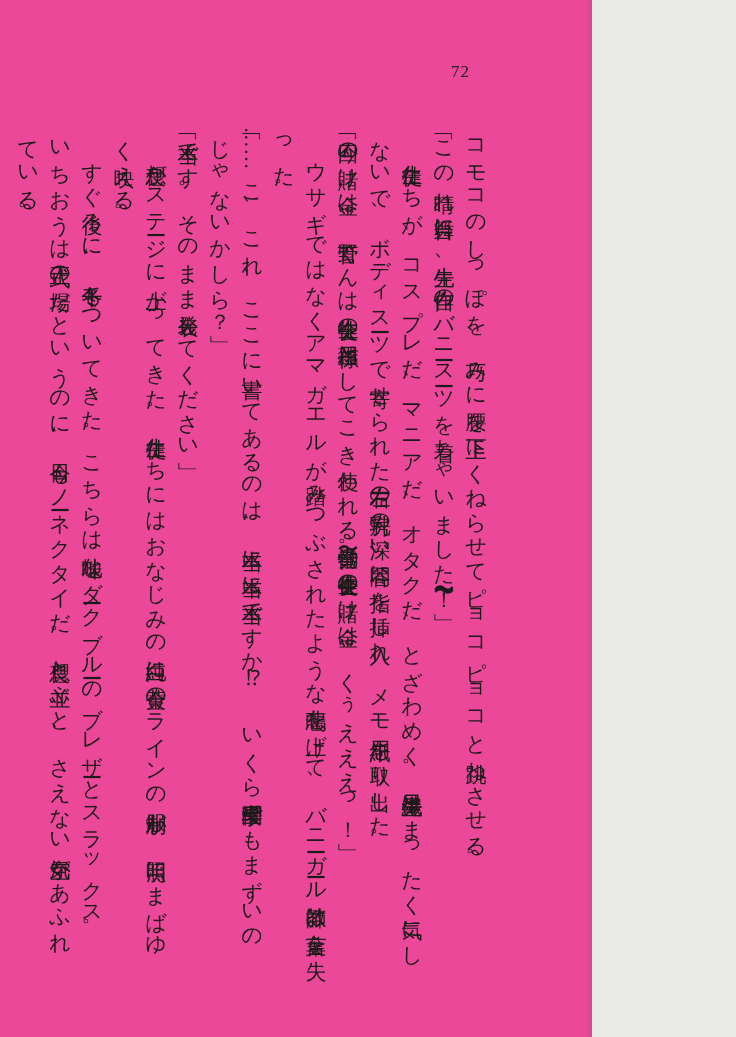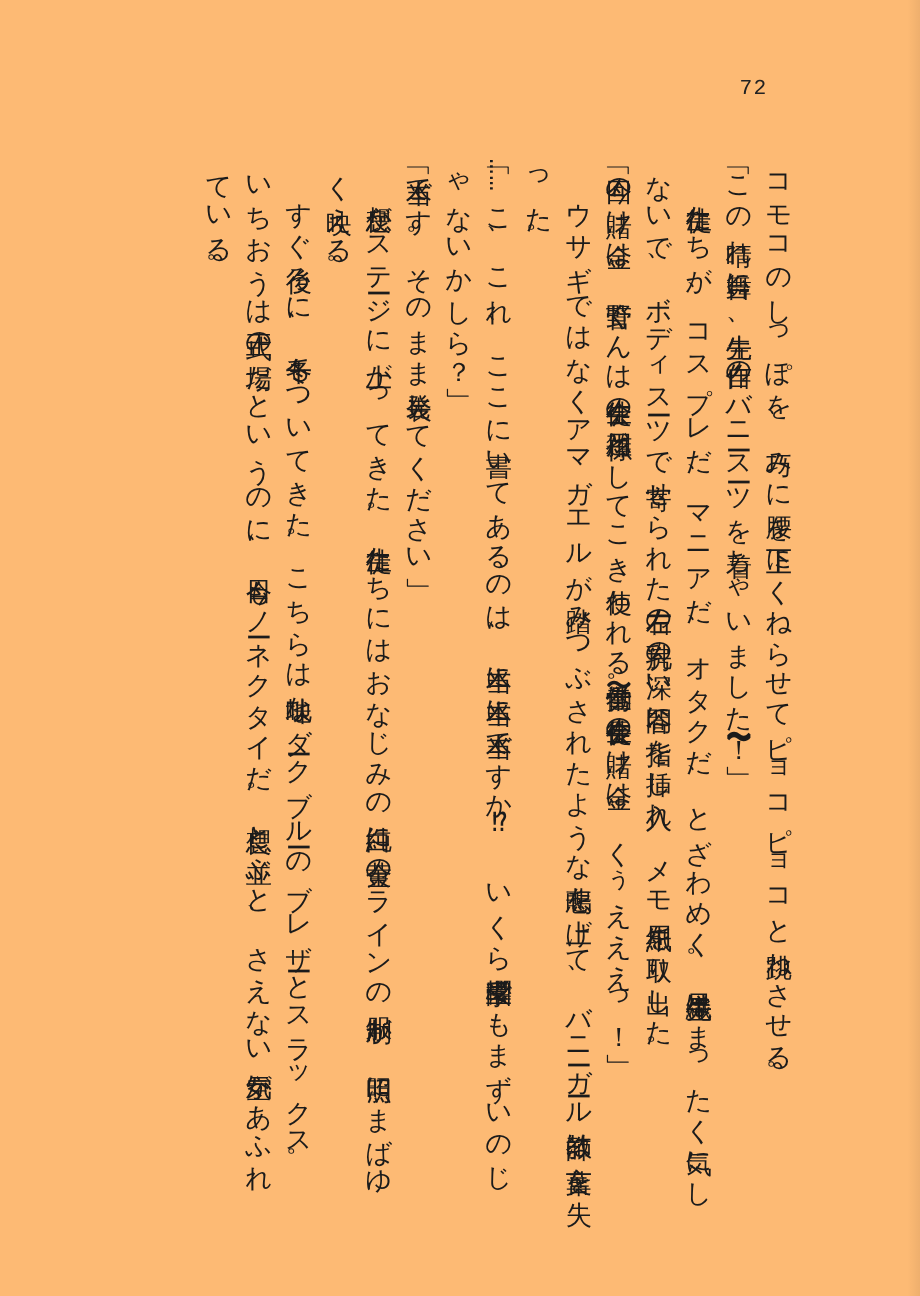--- a/index.html
+++ b/index.html
@@ -2,25 +2,25 @@
 <html><head>
 <meta charset="utf-8">
 <style>
   html, body {
     margin: 0;
     padding: 0;
     background: #e9e9e7;
   }
   .page {
     position: relative;
-    width: 736px;
+    width: 592px;
     height: 1037px;
-    background: #fdba74;
+    background: #ec4899;
     overflow: hidden;
-    font-family: Liberation Mono, monospace;
+    font-family: Liberation Serif, serif;
     color: #1b1b1b;
   }
   .page-number {
     position: absolute;
     top: 62px;
     right: 122px;
     font-size: 17px;
     letter-spacing: 1px;
     color: #222222;
   }

